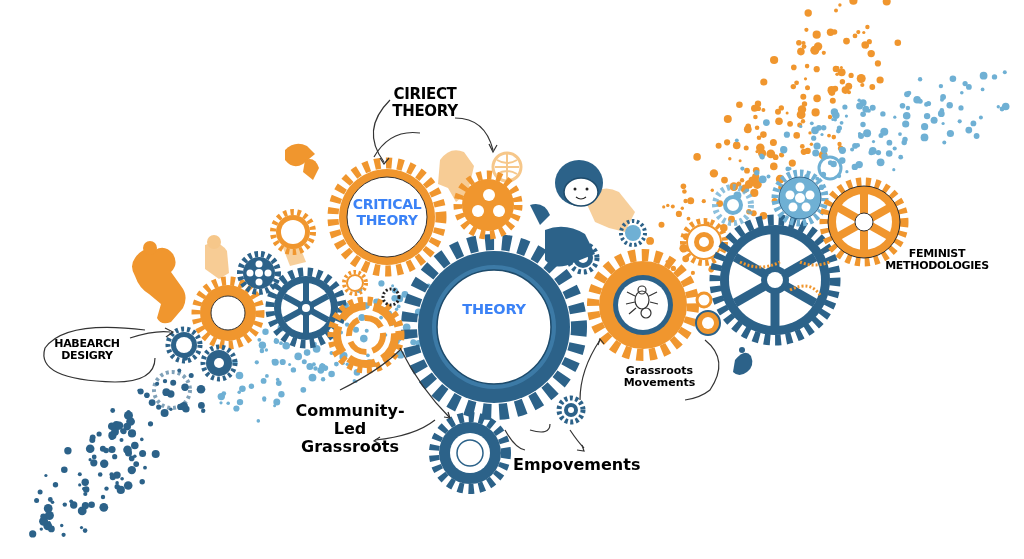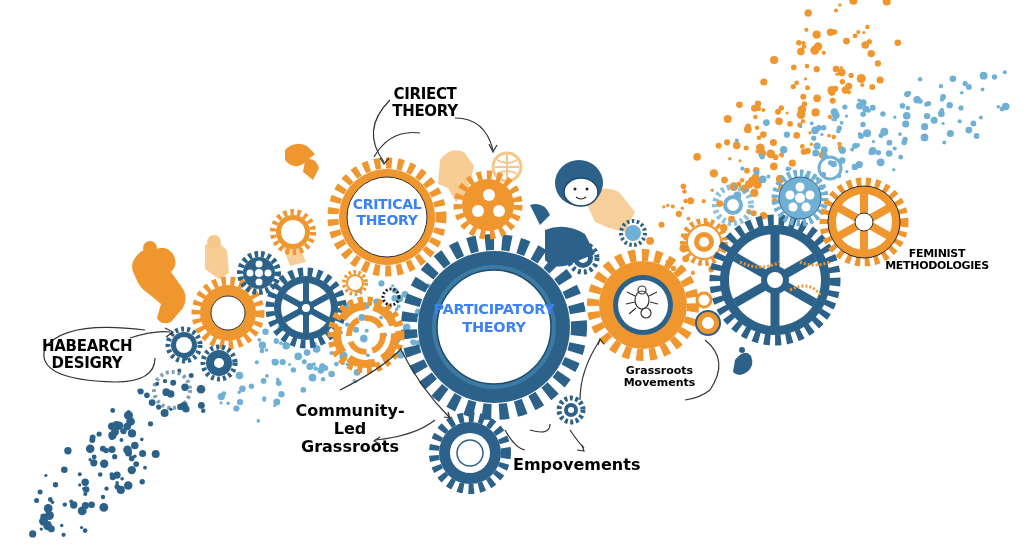--- a/index.html
+++ b/index.html
@@ -776,25 +776,24 @@
   <div>CIRIECT</div>
   <div>THEORY</div>
 </div>
 
 <div class="inner-label caps" style="left:337px;top:196px;width:100px;font-size:14px;">
   <div>CRITICAL</div>
   <div>THEORY</div>
 </div>
 
 <div class="inner-label caps" style="left:429px;top:300px;width:130px;font-size:14.5px;line-height:1.25;">
-  <div>PARTICIPATORY</div>
   <div>THEORY</div>
 </div>
 
-<div class="label caps" style="left:42px;top:338px;width:90px;font-size:15px;">
+<div class="label caps" style="left:42px;top:338px;width:90px;font-size:11px;">
   <div>HABEARCH</div>
   <div>DESIGRY</div>
 </div>
 
 <div class="label" style="left:285px;top:402px;width:130px;font-size:16px;">
   <div>Community-Led</div>
   <div>Grassroots</div>
 </div>
 
 <div class="label" style="left:607px;top:365px;width:105px;font-size:11px;">

